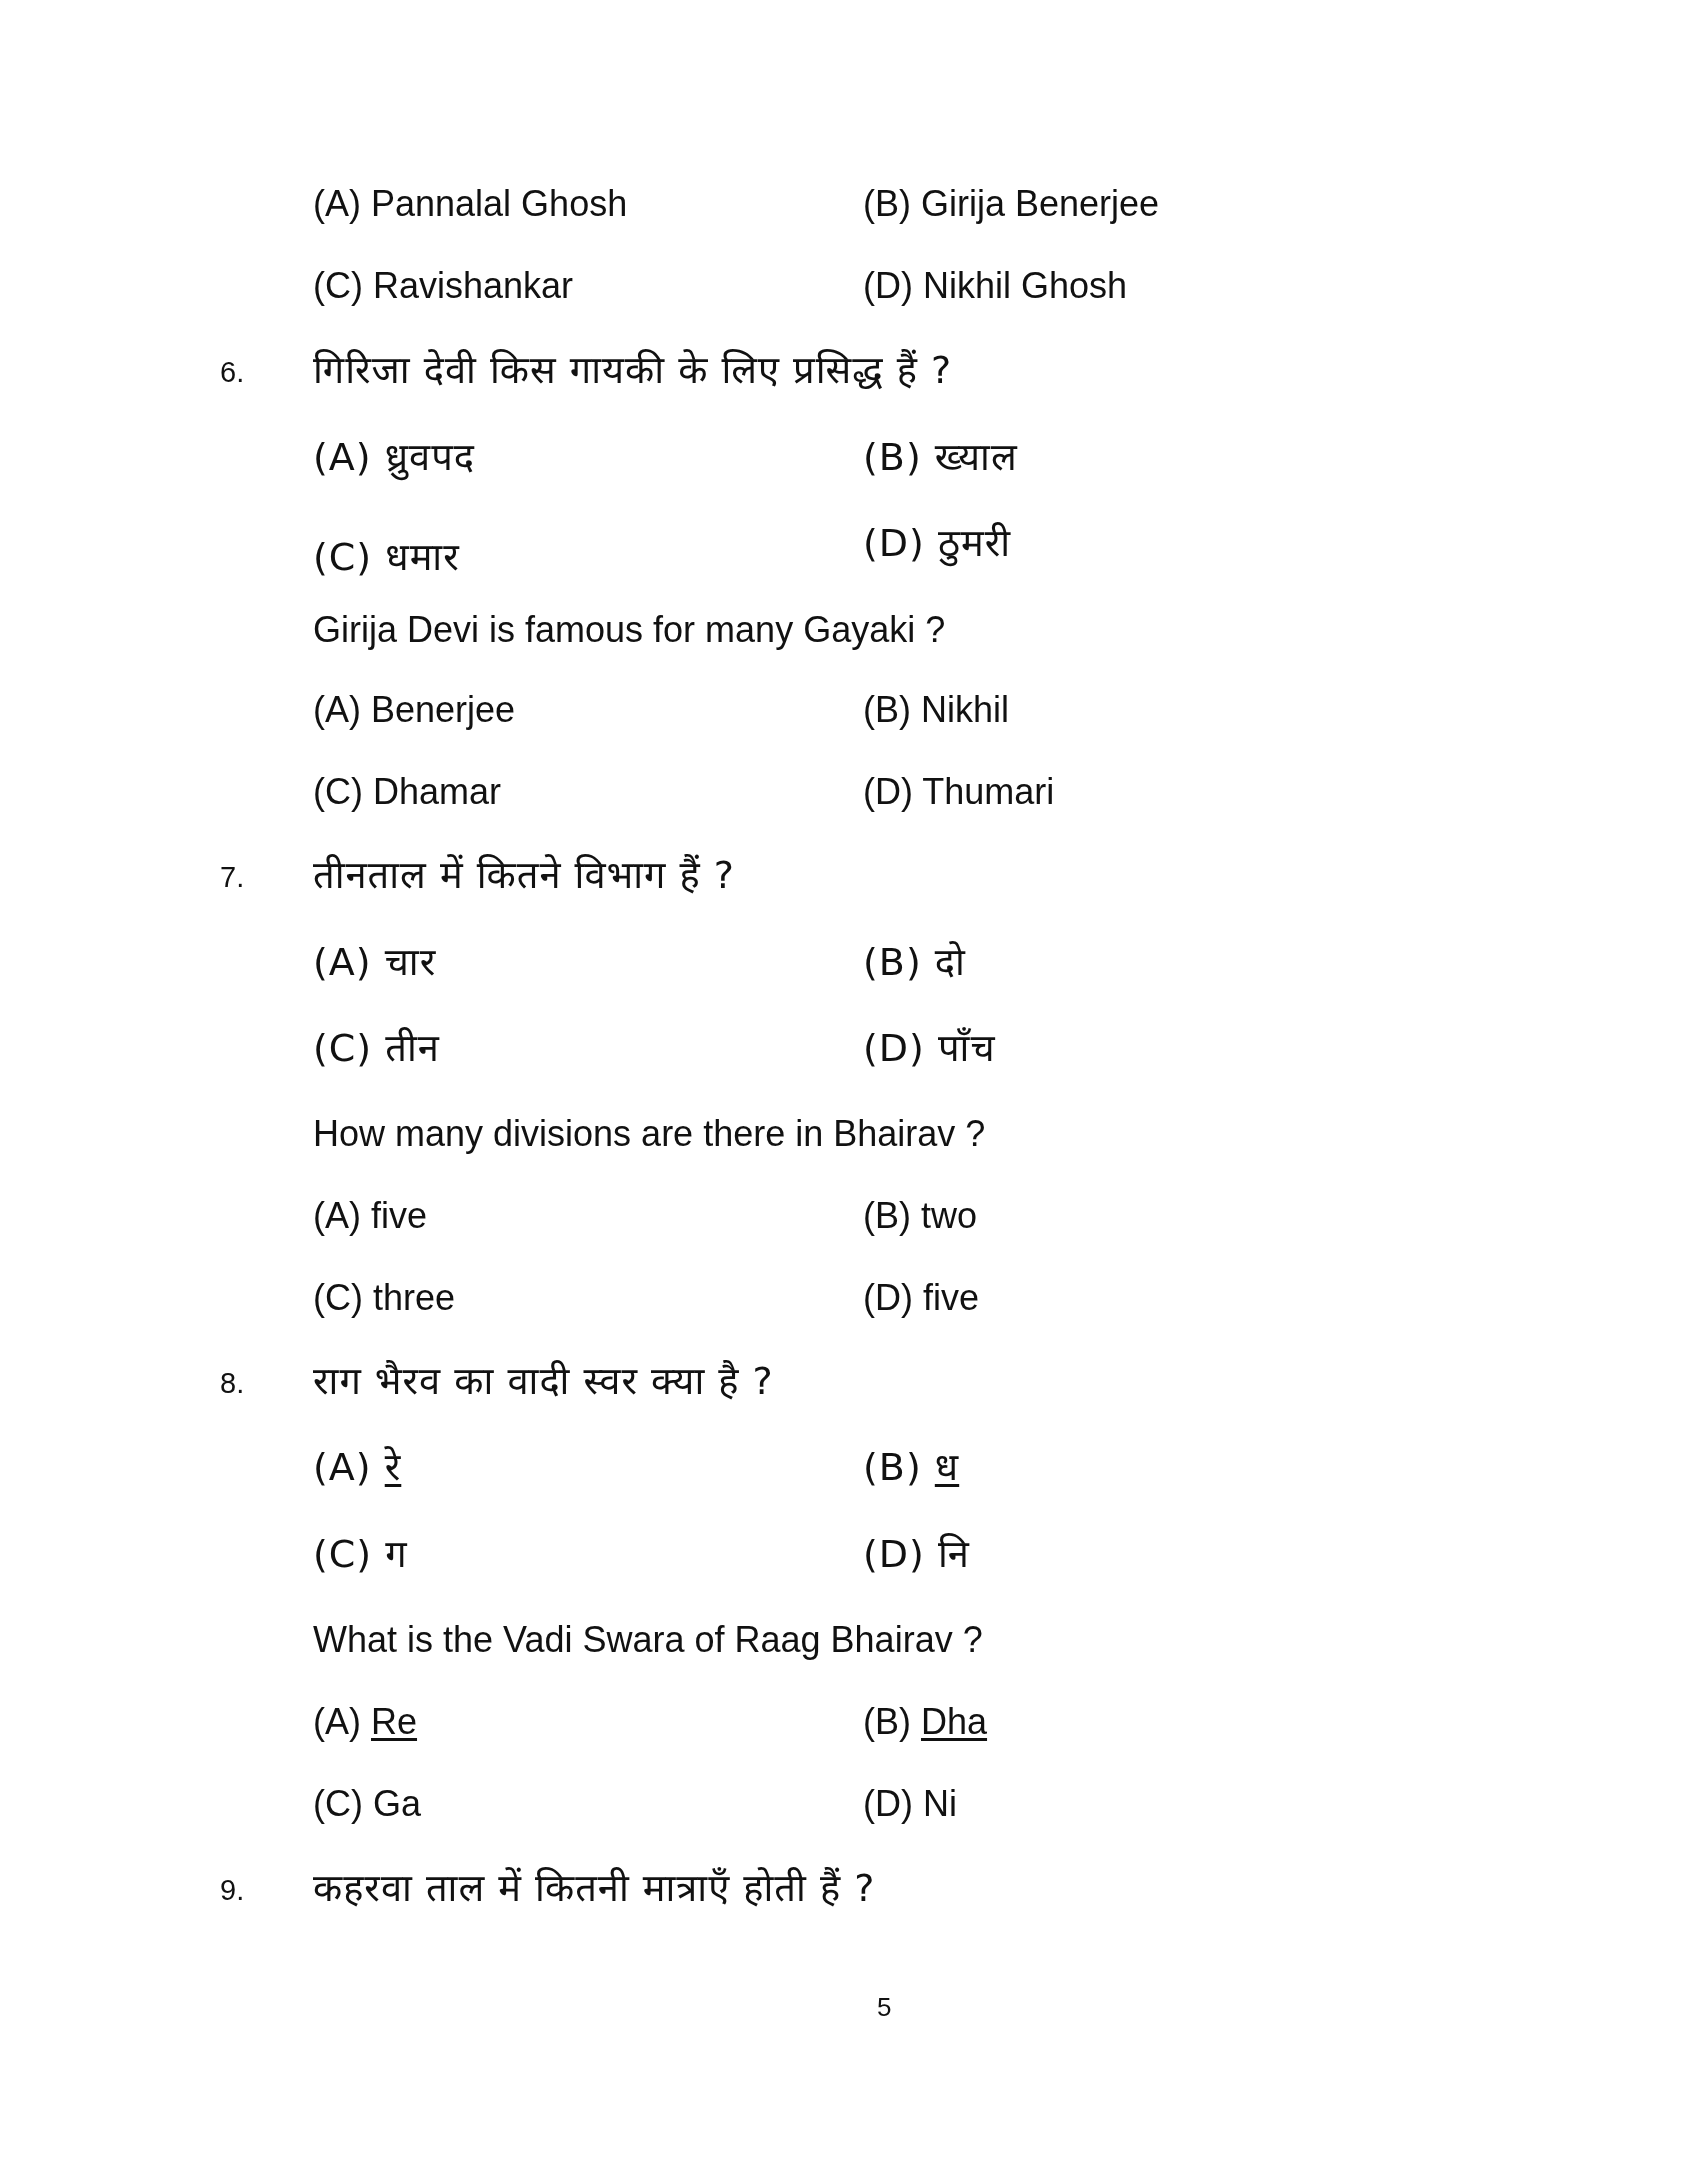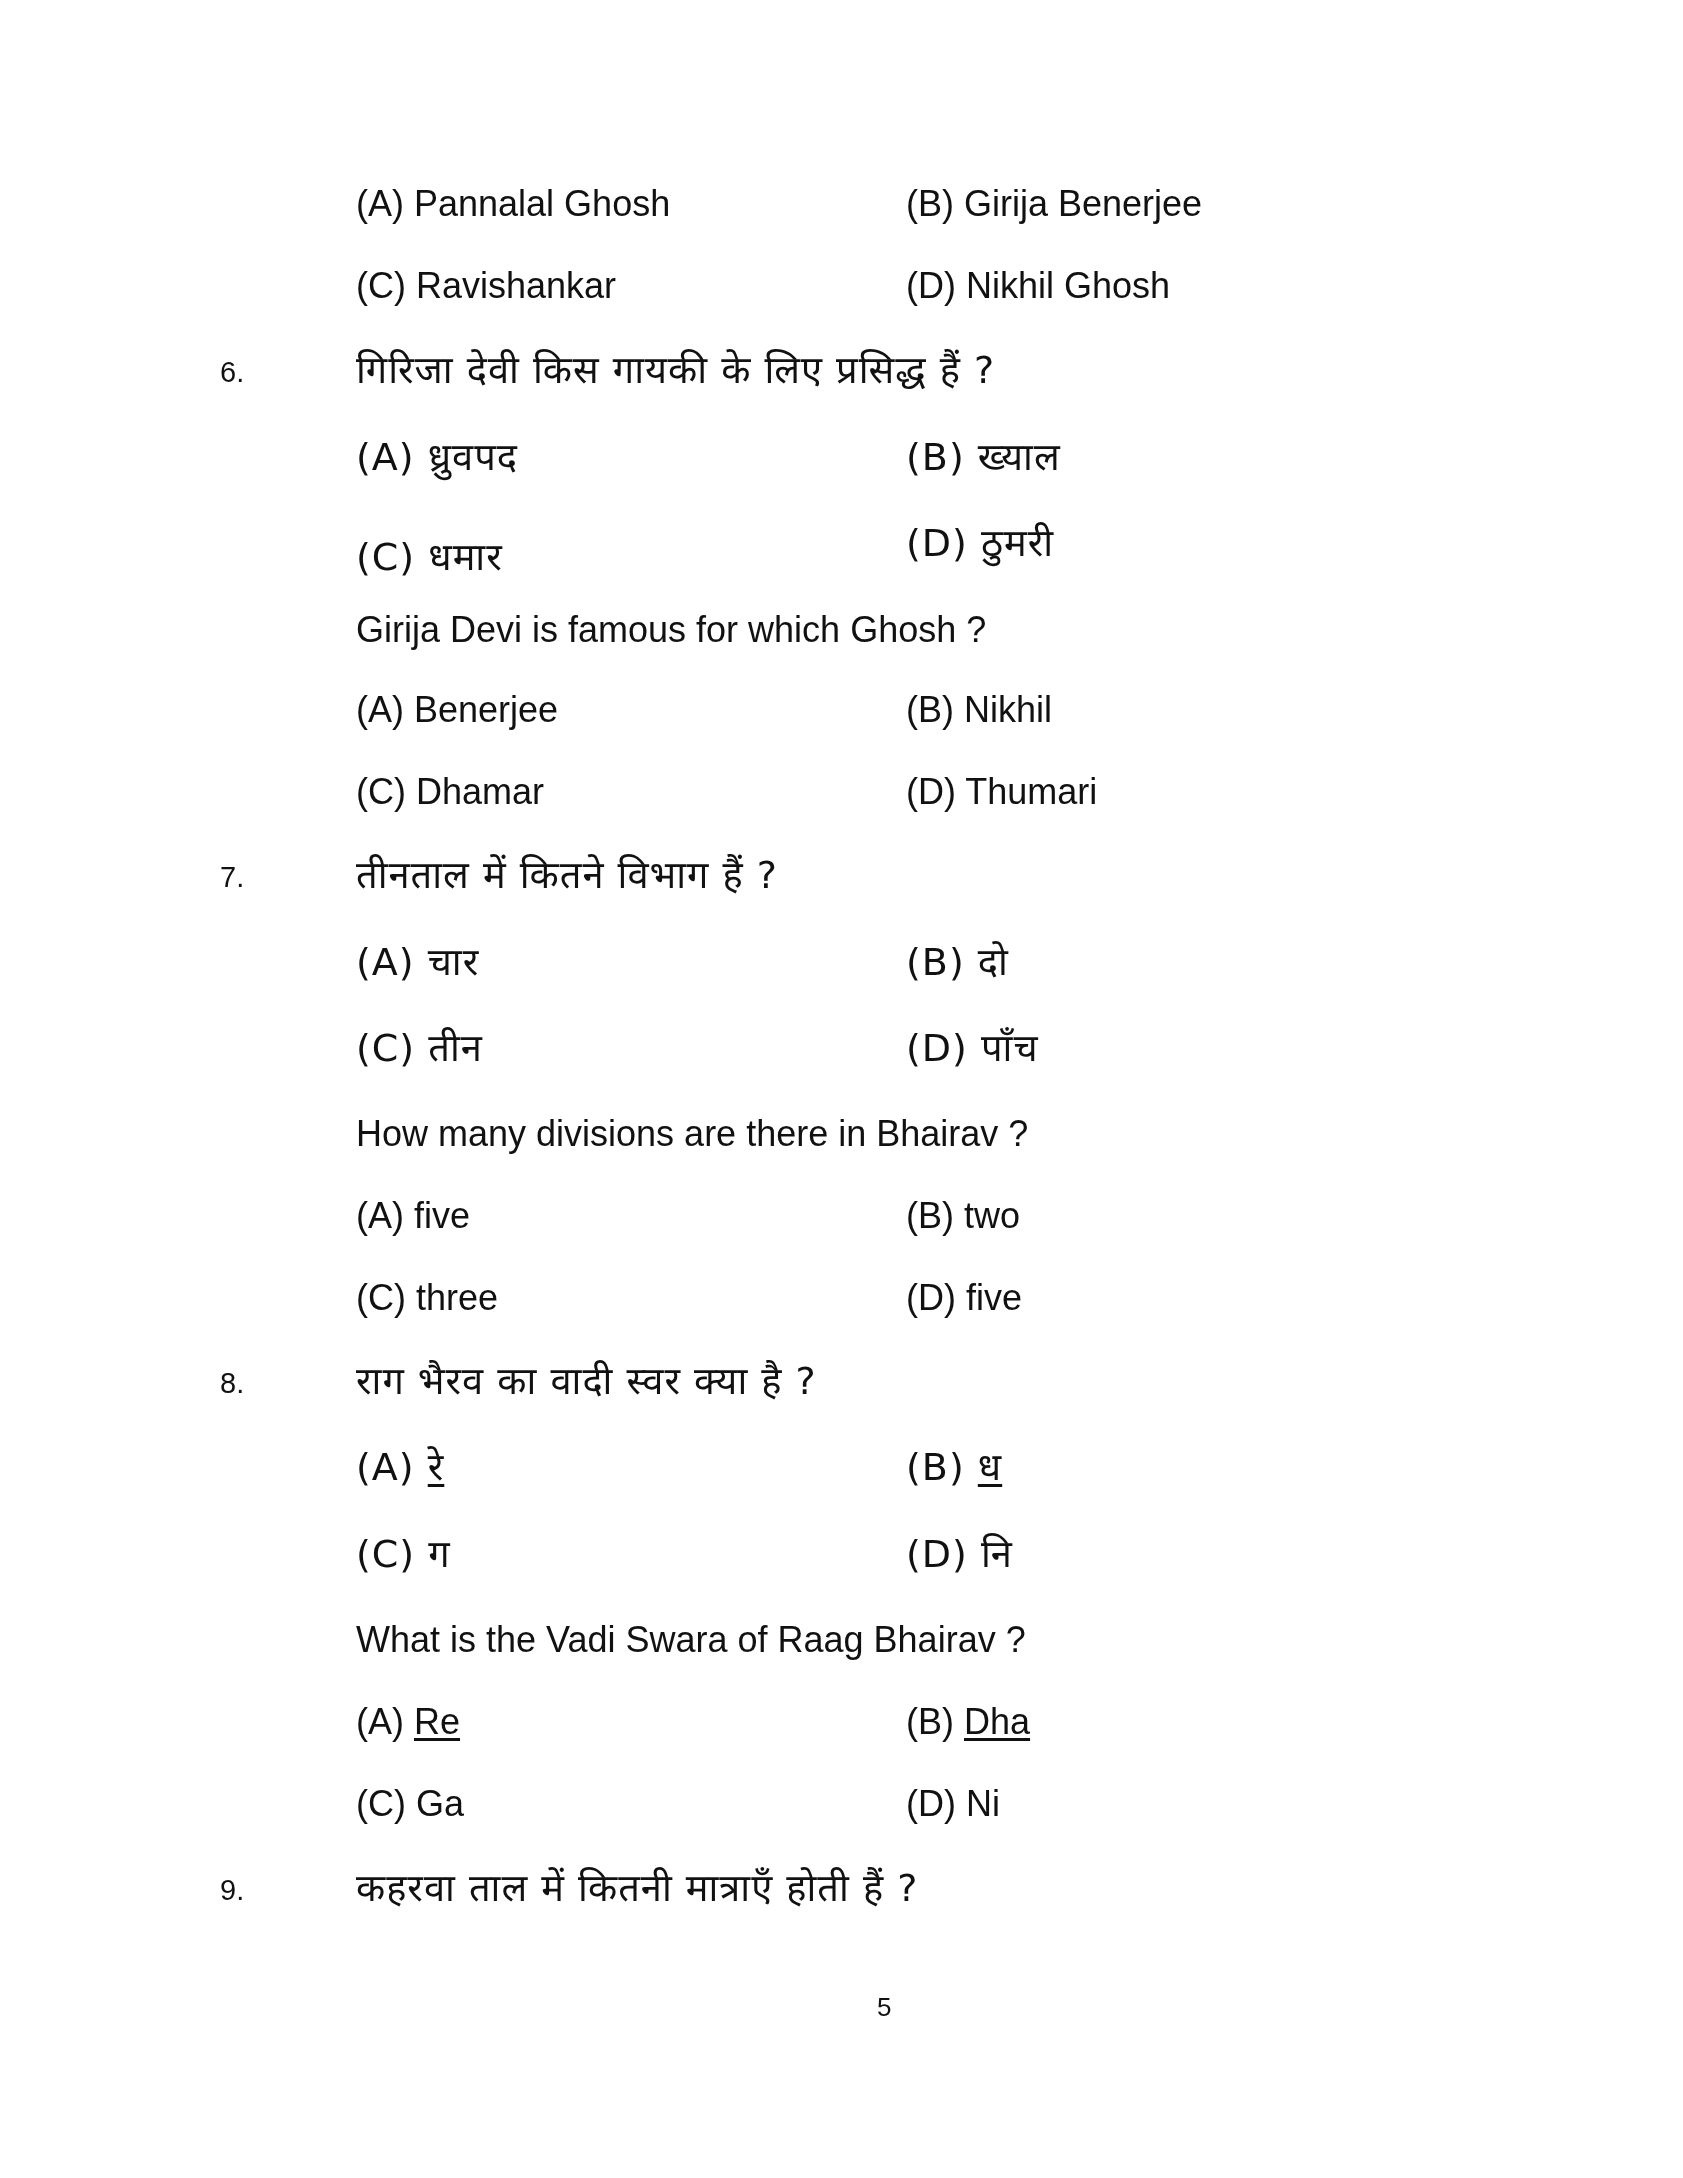--- a/index.html
+++ b/index.html
@@ -1,18 +1,18 @@
 <!DOCTYPE html>
 <html><head>
 <meta charset="utf-8">
 <style>
   html, body { margin:0; padding:0; background:#ffffff; }
   body { width:1683px; height:2178px; position:relative; overflow:hidden;
          font-family:"Liberation Sans", sans-serif; color:#111; }
-  .line { position:absolute; font-size:36px; line-height:44px; white-space:nowrap;margin-left:43px; }
+  .line { position:absolute; font-size:36px; line-height:44px; white-space:nowrap; }
   .hi { font-family:"DejaVu Sans", sans-serif; font-size:38px; letter-spacing:1px; }
   .qnum { position:absolute; left:220px; font-size:29px; line-height:44px; }
   .optA { left:313px; }
   .optB { left:863px; }
   .qtext { left:313px; }
   u { text-decoration:underline; text-underline-offset:4px; }
   .pagenum { position:absolute; left:877px; top:1992px; font-size:26px; }
 </style>
 </head>
 <body>
@@ -21,21 +21,21 @@
 <div class="line optB" style="top:182px">(B) Girija Benerjee</div>
 <div class="line optA" style="top:264px">(C) Ravishankar</div>
 <div class="line optB" style="top:264px">(D) Nikhil Ghosh</div>
 
 <div class="qnum" style="top:350px">6.</div>
 <div class="line qtext hi" style="top:348px">गिरिजा देवी किस गायकी के लिए प्रसिद्ध हैं ?</div>
 <div class="line optA hi" style="top:435px">(A) ध्रुवपद</div>
 <div class="line optB hi" style="top:435px">(B) ख्याल</div>
 <div class="line optA hi" style="top:535px">(C) धमार</div>
 <div class="line optB hi" style="top:521px">(D) ठुमरी</div>
-<div class="line qtext" style="top:608px">Girija Devi is famous for which Ghosh ?</div>
+<div class="line qtext" style="top:608px">Girija Devi is famous for many Gayaki ?</div>
 <div class="line optA" style="top:688px">(A) Benerjee</div>
 <div class="line optB" style="top:688px">(B) Nikhil</div>
 <div class="line optA" style="top:770px">(C) Dhamar</div>
 <div class="line optB" style="top:770px">(D) Thumari</div>
 
 <div class="qnum" style="top:855px">7.</div>
 <div class="line qtext hi" style="top:853px">तीनताल में कितने विभाग हैं ?</div>
 <div class="line optA hi" style="top:940px">(A) चार</div>
 <div class="line optB hi" style="top:940px">(B) दो</div>
 <div class="line optA hi" style="top:1026px">(C) तीन</div>

